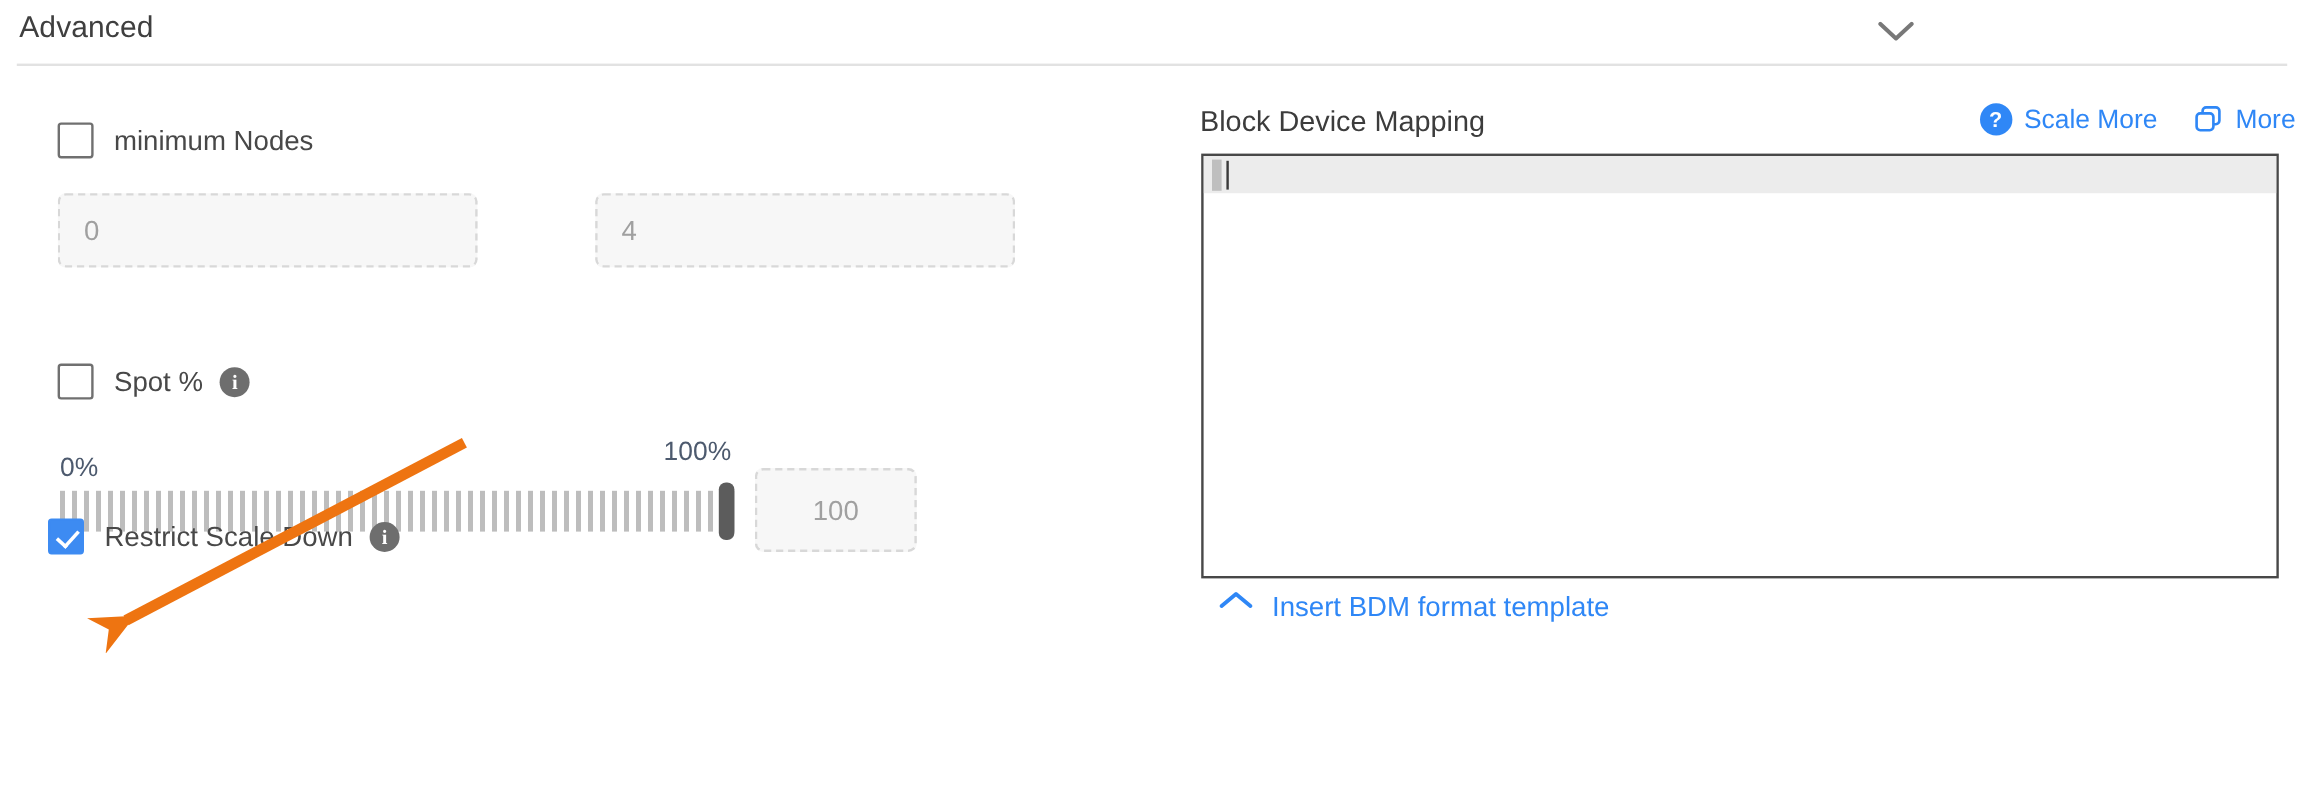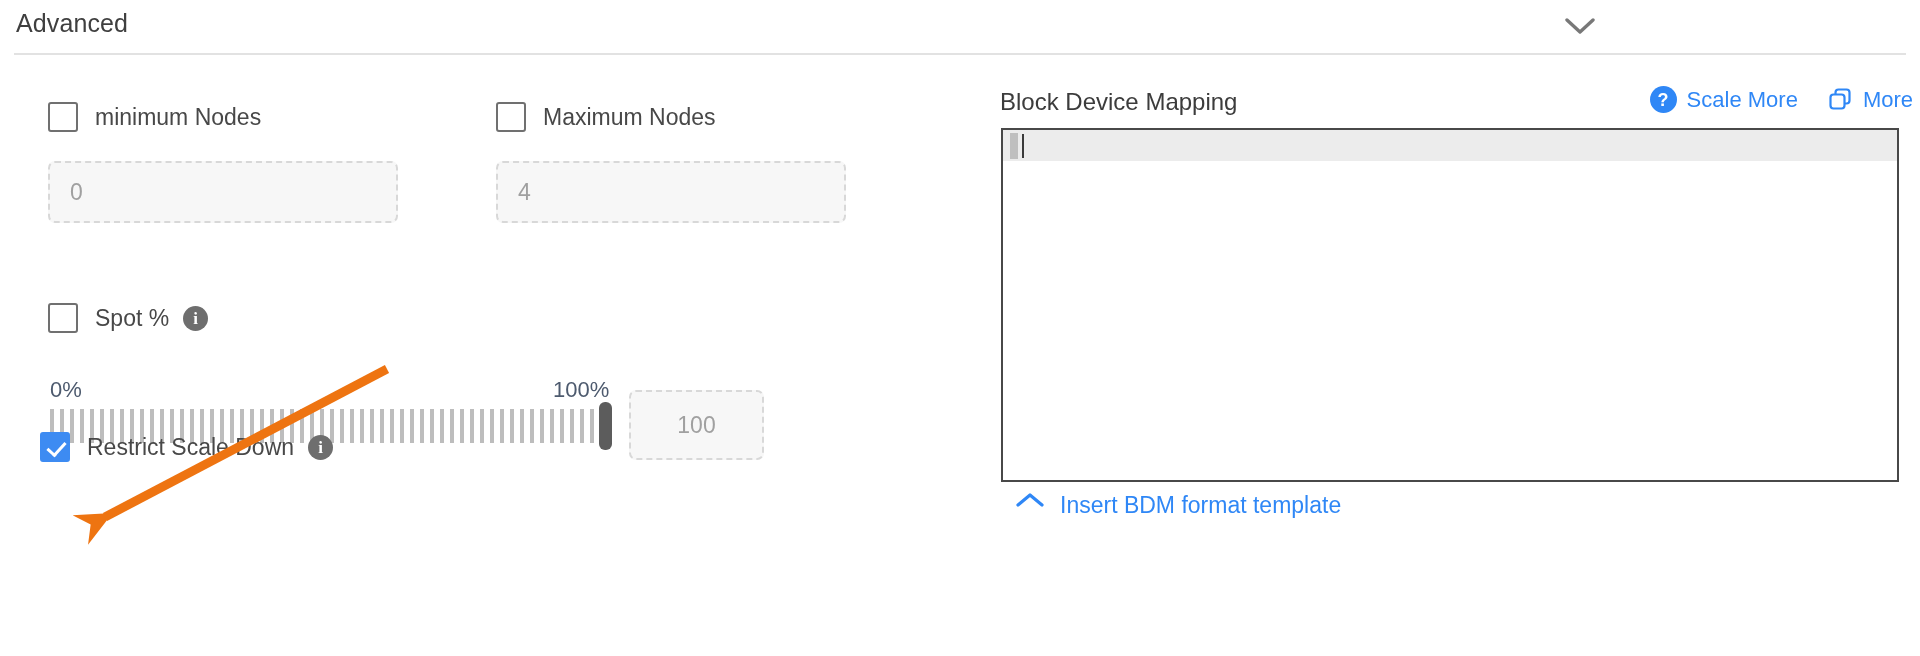--- a/index.html
+++ b/index.html
@@ -287,35 +287,31 @@
 <div class="divider"></div>
 
 <div class="left-col">
 
   <div class="chk-row" style="left:48px; top:48px;">
     <div class="checkbox"></div>
     <div class="chk-label">minimum Nodes</div>
   </div>
   <input class="dashed-input" style="left: 48px; top: 107px; width: 350px; height: 62px;" placeholder="0">
 
-  <div class="chk-row" style="left:496px; top:48px;">
-    <div class="checkbox"></div>
-    <div class="chk-label">Maximum Nodes</div>
-  </div>
   <input class="dashed-input" style="left: 496px; top: 107px; width: 350px; height: 62px;" placeholder="4">
 
   <div class="chk-row" style="left:48px; top:249px;justify-content:center;">
     <div class="checkbox"></div>
     <div class="chk-label">Spot %</div>
     <div class="info-icon">i</div>
   </div>
 
   <div class="slider-wrap">
     <div class="slider-minmax" style="left:50px; top:323px;">0%</div>
-    <div class="slider-minmax" style="left:553px; top:323px;">100%</div>
+    <div class="slider-minmax" style="left:553px; top:309px;">100%</div>
 
     <div class="slider-track" style="left:50px; top:355px; width:562px;">
       <div class="ticks"></div>
       <div class="slider-thumb" style="left:549px; top:-7px;"></div>
     </div>
 
     <input class="dashed-input" style="left: 629px; top: 336px; width: 135px; height: 70px; text-align: center;" placeholder="100">
   </div>
 
   <div class="chk-row" style="left:40px; top:378px;">

